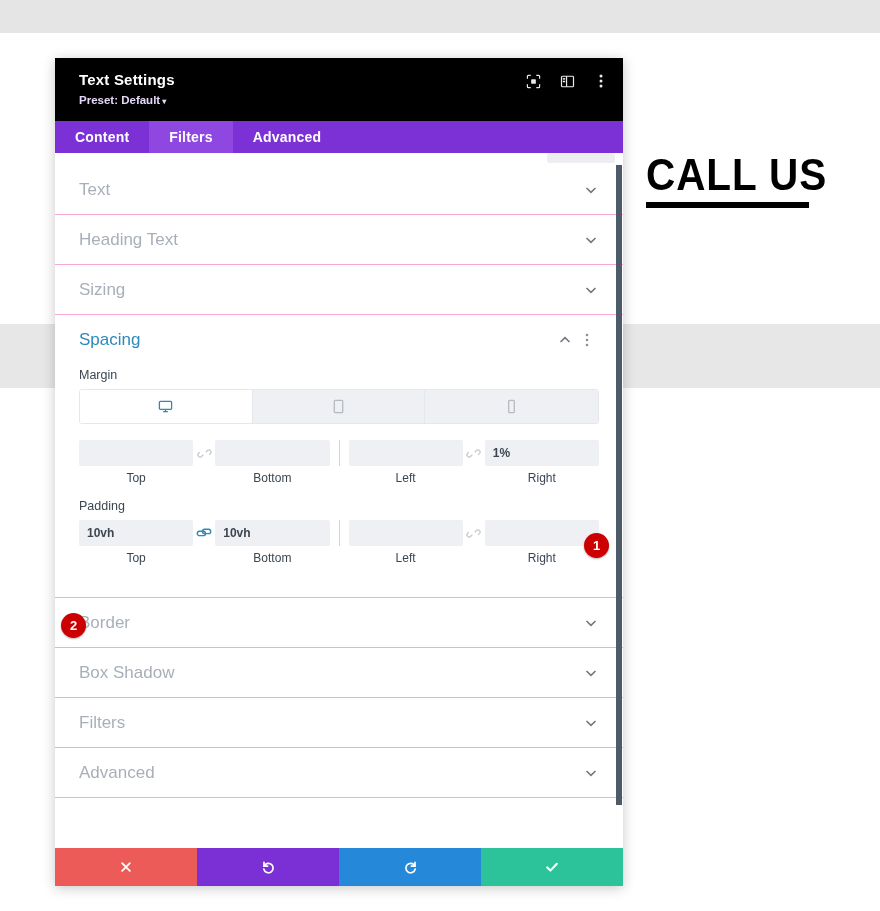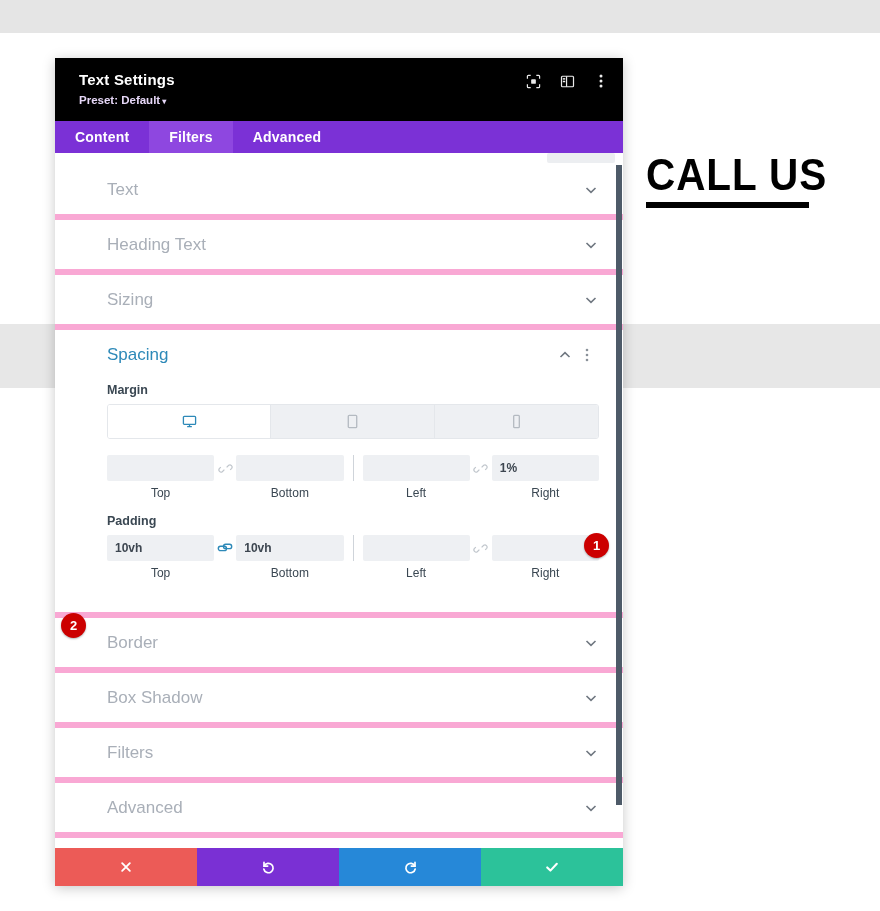--- a/index.html
+++ b/index.html
@@ -90,42 +90,41 @@
   }
   .body-inner { position: absolute; inset: 0; }
 
   .partial-top {
     position: absolute; right: 8px; top: 0px;
     width: 68px; height: 10px; background: #eceef1; border-radius: 2px;
   }
 
   
   .section {
-    border-bottom: 6px solid #f9a8d4;
+    border-bottom: 1px solid #f9a8d4;
     position: relative;
-    padding-left: 28px;
   }
   .section-head {
     display: flex; align-items: center;
     height: 49px; padding: 0 24px 0 24px;
     cursor: pointer; position: relative;
   }
   .section-title {
     font-size: 17px; color: #a9afb8; font-weight: normal;
     flex: 1 1 auto;
   }
   .section.open .section-title { color: #2d89b8; }
   .chevron { width: 16px; height: 16px; color: #6f7780; }
   .chevron svg { display: block; }
   .dots-icon { width: 14px; height: 16px; margin-left: 12px; color: #8a9199; }
 
   
   .spacing-body { padding: 0 24px 18px 24px; }
   .field-label {
-    font-size: 12.5px; color: #3a4752; font-weight: bold;
+    font-size: 12.5px; color: #3a4752; font-weight: normal;
     margin-bottom: 7px; margin-top: 4px;
   }
 
   
   .device-toggle {
     display: flex; width: 100%; height: 35px;
     border: 1px solid #e4e7eb; border-radius: 3px; overflow: hidden;
     margin-bottom: 16px;
   }
   .device-btn {

